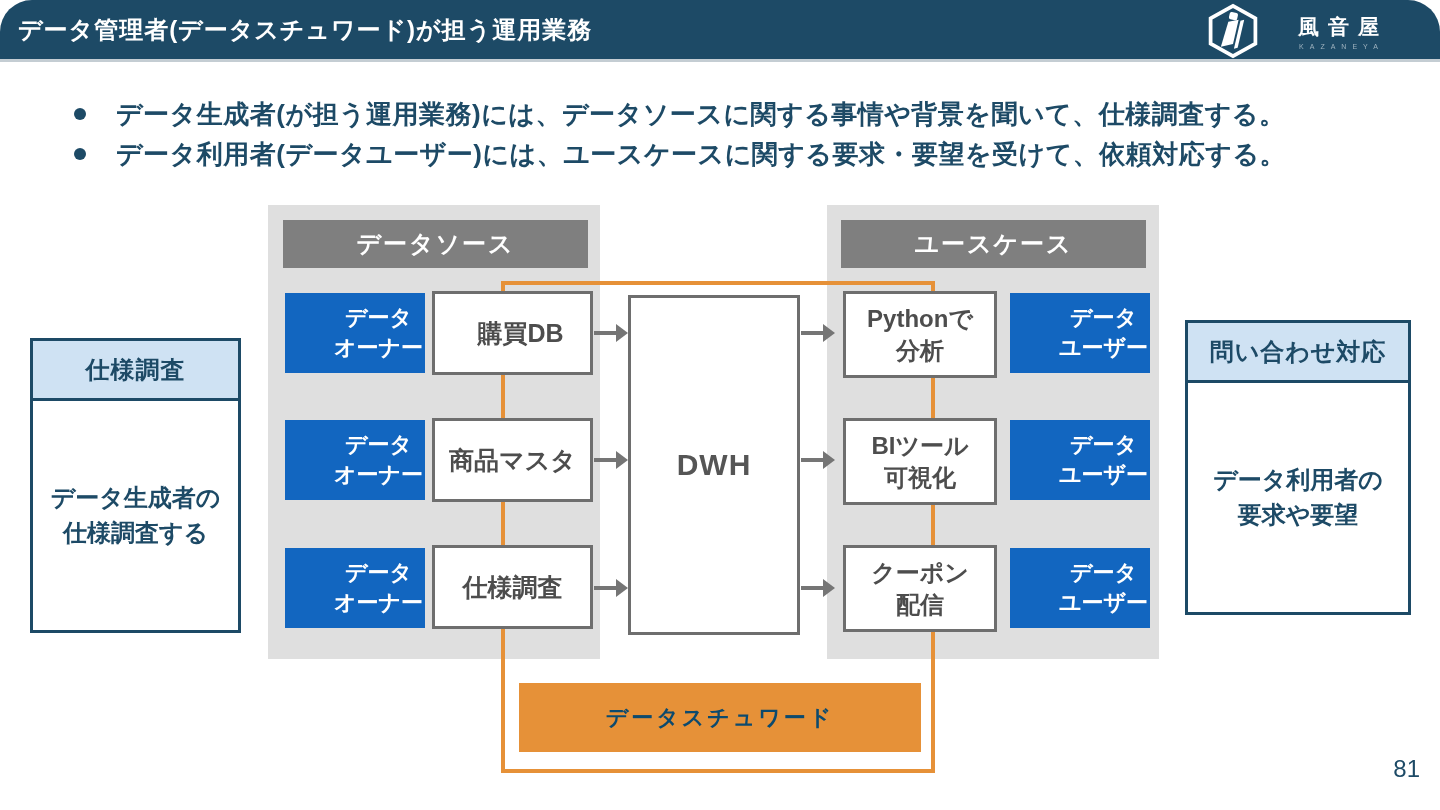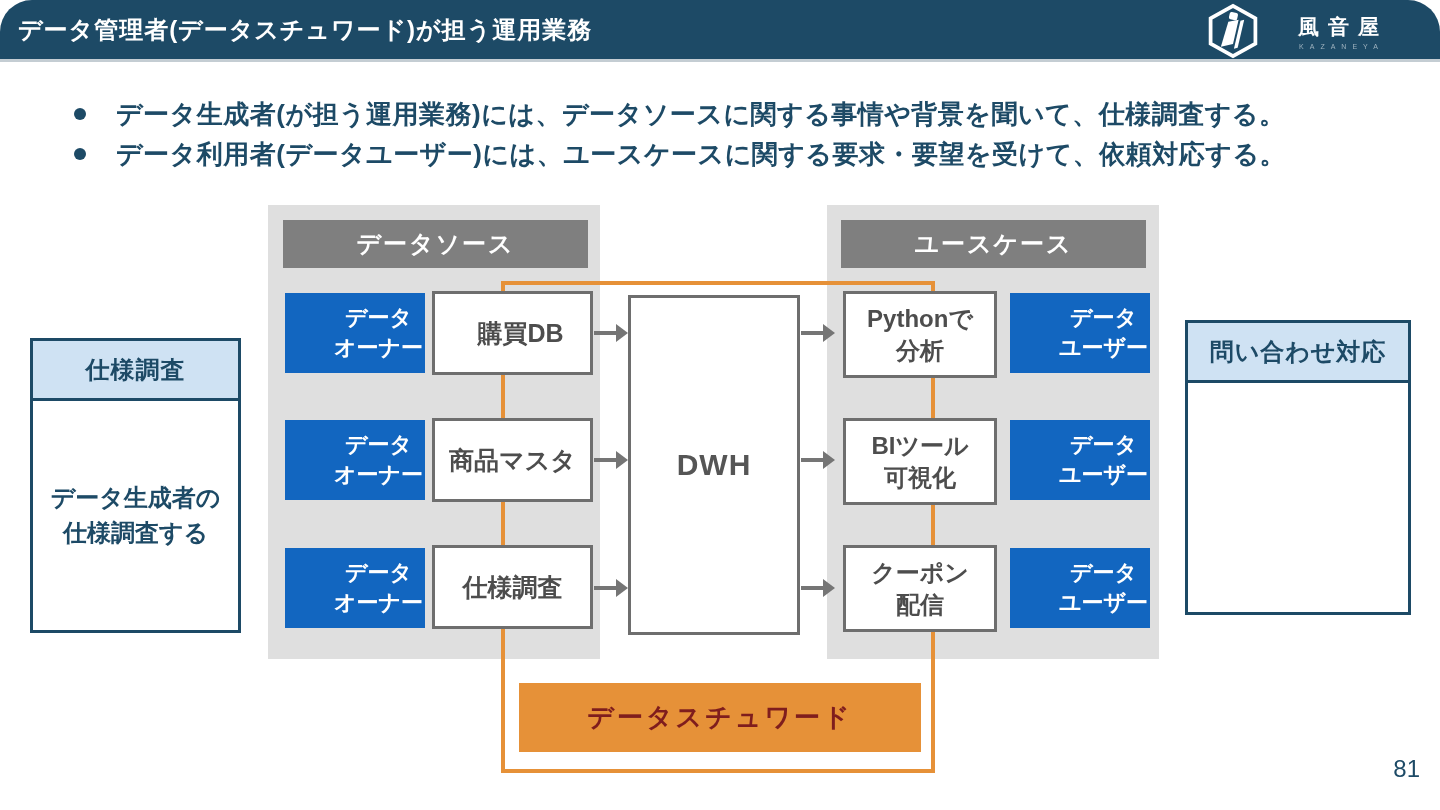--- a/index.html
+++ b/index.html
@@ -32,21 +32,21 @@
   .panel{background:var(--panel);z-index:1;}
   .panel-header{background:var(--grayheader);color:#fff;font-size:24px;font-weight:bold;
     display:flex;align-items:center;justify-content:center;z-index:3;letter-spacing:2px;}
   .orange-rect{border:4px solid var(--orange);z-index:2;}
   .bluebox{background:var(--blue);color:#fff;font-size:22px;font-weight:bold;line-height:1.35;
     display:flex;align-items:center;justify-content:center;text-align:center;white-space:pre-line;z-index:3;padding-left:47px;}
   .whitebox{background:#fff;border:3px solid var(--boxborder);color:var(--boxtext);font-size:25px;font-weight:bold;
     line-height:1.3;display:flex;align-items:center;justify-content:center;text-align:center;white-space:pre-line;z-index:3;}
   .dwh{background:#fff;border:3px solid var(--boxborder);color:#555;font-size:30px;font-weight:bold;
     display:flex;align-items:center;justify-content:center;z-index:3;letter-spacing:1px;}
-  .steward{background:var(--orange);color:#7f1d1d;font-size:26px;font-weight:bold;letter-spacing:3px;
+  .steward{background:var(--orange);color:#0c4a6e;font-size:22px;font-weight:bold;letter-spacing:3px;
     display:flex;align-items:center;justify-content:center;z-index:4;}
 
   .arrow{width:34px;height:18px;z-index:3;}
   .arrow .shaft{position:absolute;left:0;top:7px;width:22px;height:4px;background:var(--arrow);}
   .arrow .head{position:absolute;left:22px;top:0;width:0;height:0;
     border-left:12px solid var(--arrow);border-top:9px solid transparent;border-bottom:9px solid transparent;}
 
   .sidecard{border:3px solid var(--navy);background:#fff;z-index:3;display:flex;flex-direction:column;}
   .sidecard-header{background:var(--lightblue);border-bottom:3px solid var(--navy);height:60px;flex:none;
     display:flex;align-items:center;justify-content:center;color:var(--navy);font-size:24px;font-weight:bold;letter-spacing:1px;}
@@ -151,17 +151,19 @@
   <div class="abs steward" style="left:519px;top:683px;width:402px;height:69px;">データスチュワード</div>
 
   <div class="abs sidecard" style="left:30px;top:320px;width:211px;height:295px;margin-top:18px;">
     <div class="sidecard-header">仕様調査</div>
     <div class="sidecard-body">データ生成者の
 仕様調査する</div>
   </div>
 
   <div class="abs sidecard" style="left:1185px;top:320px;width:226px;height:295px;">
     <div class="sidecard-header">問い合わせ対応</div>
+    <div class="sidecard-body">データ利用者の
+要求や要望</div>
   </div>
 
   <div class="pagenum">81</div>
 
 </div>
 
 </body></html>

